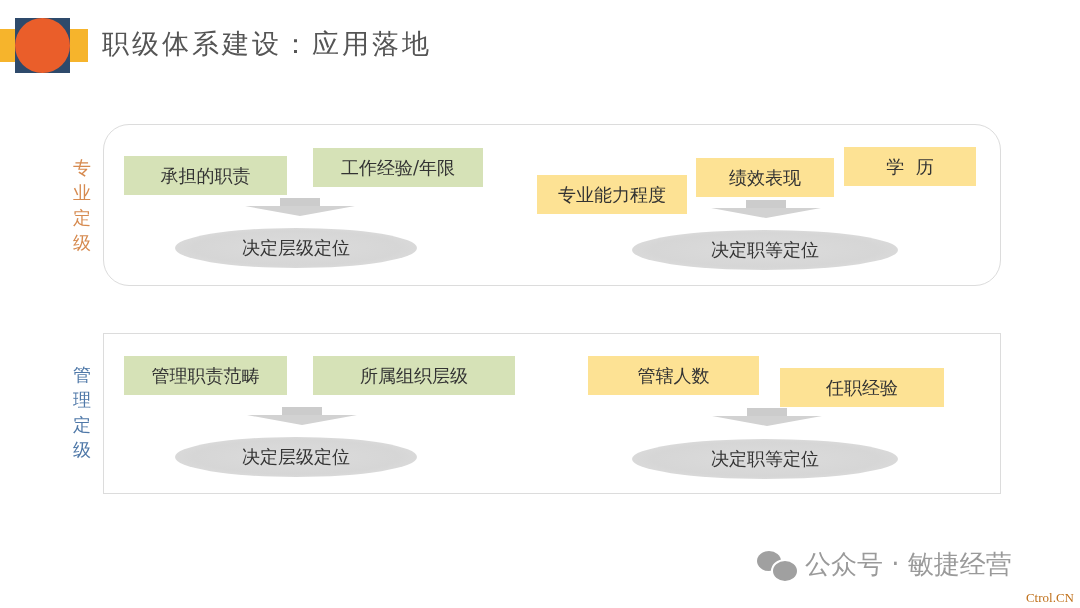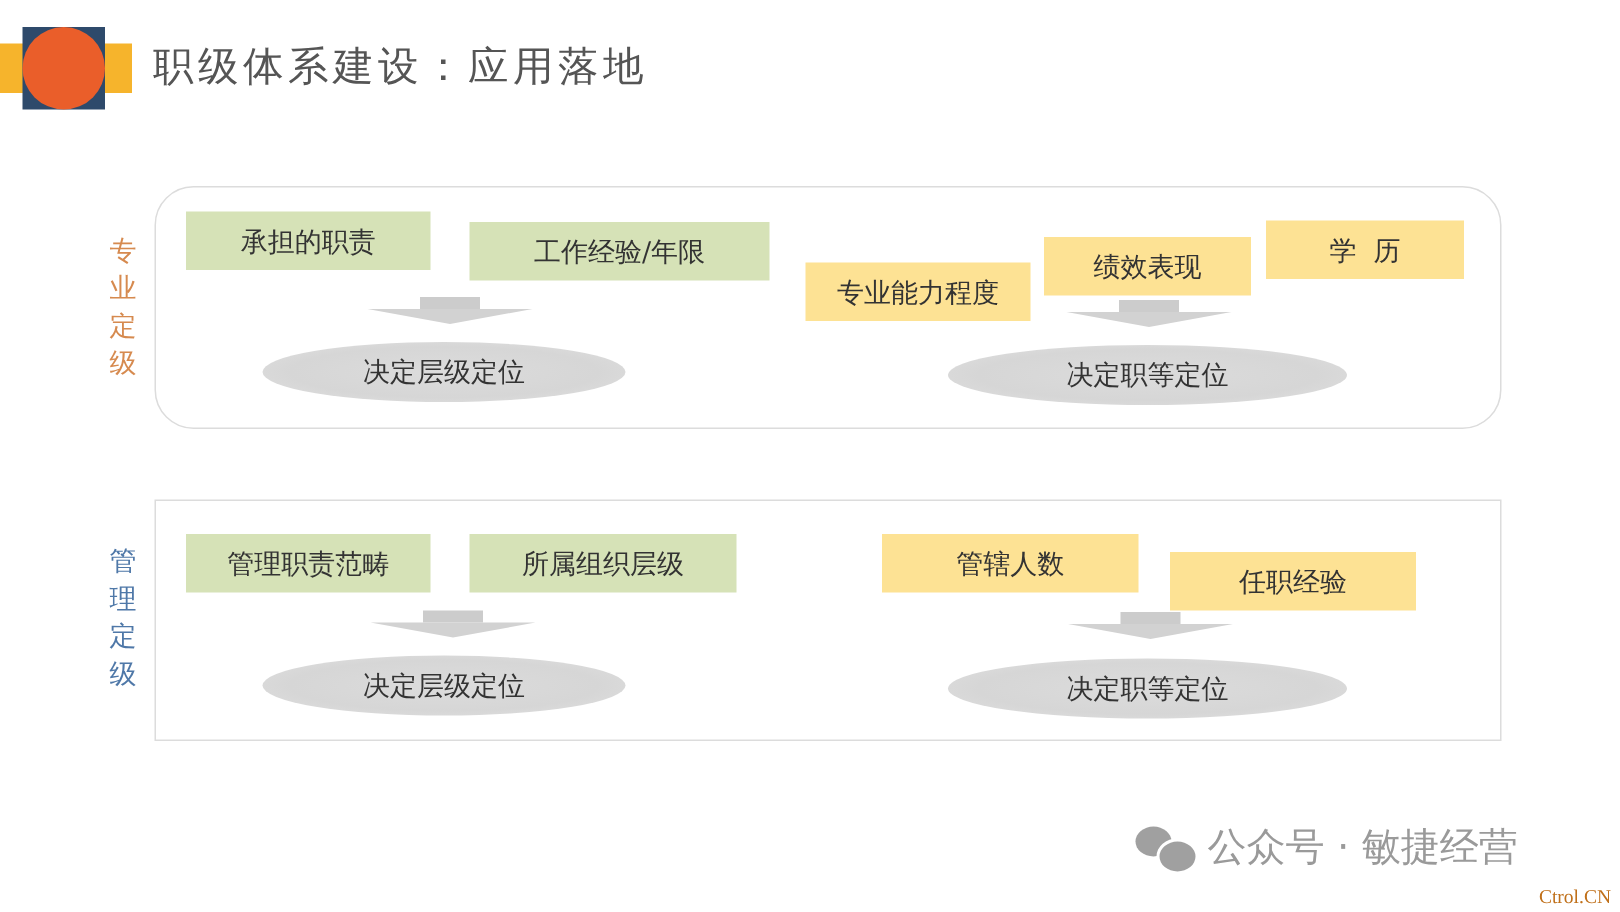--- a/index.html
+++ b/index.html
@@ -192,22 +192,22 @@
 <div class="page-title">职级体系建设：应用落地</div>
 
 <div class="side-label pro">
   <span>专</span>
   <span>业</span>
   <span>定</span>
   <span>级</span>
 </div>
 <div class="section rounded"></div>
 
-<div class="box green" style="left:124px; top:141px; width:163px;">承担的职责</div>
-<div class="box green" style="left:313px; top:148px; width:200px;">工作经验/年限</div>
+<div class="box green" style="left:124px; top:156px; width:163px;">承担的职责</div>
+<div class="box green" style="left:313px; top:148px; width:170px;">工作经验/年限</div>
 <div class="arrow" style="left:245px; top:198px;">
   <div class="stem"></div>
     <div class="head"></div>
 </div>
 <div class="oval" style="left:175px; top:228px;">决定层级定位</div>
 
 <div class="box yellow" style="left:537px; top:147px; width:150px;margin-top:28px;">专业能力程度</div>
 <div class="box yellow" style="left:696px; top:158px; width:138px;">绩效表现</div>
 <div class="box yellow" style="left:844px; top:147px; width:132px;">学  历</div>
 <div class="arrow" style="left:711px; top:200px;">
@@ -218,21 +218,21 @@
 
 <div class="side-label mgmt">
   <span>管</span>
   <span>理</span>
   <span>定</span>
   <span>级</span>
 </div>
 <div class="section square"></div>
 
 <div class="box green" style="left:124px; top:356px; width:163px;">管理职责范畴</div>
-<div class="box green" style="left:313px; top:356px; width:178px;">所属组织层级</div>
+<div class="box green" style="left:313px; top:356px; width:202px;">所属组织层级</div>
 <div class="arrow" style="left:247px; top:407px;">
   <div class="stem"></div>
     <div class="head"></div>
 </div>
 <div class="oval" style="left:175px; top:437px;">决定层级定位</div>
 
 <div class="box yellow" style="left:588px; top:356px; width:171px;">管辖人数</div>
 <div class="box yellow" style="left:780px; top:356px; width:164px;margin-top:12px;">任职经验</div>
 <div class="arrow" style="left:712px; top:408px;">
   <div class="stem"></div>

